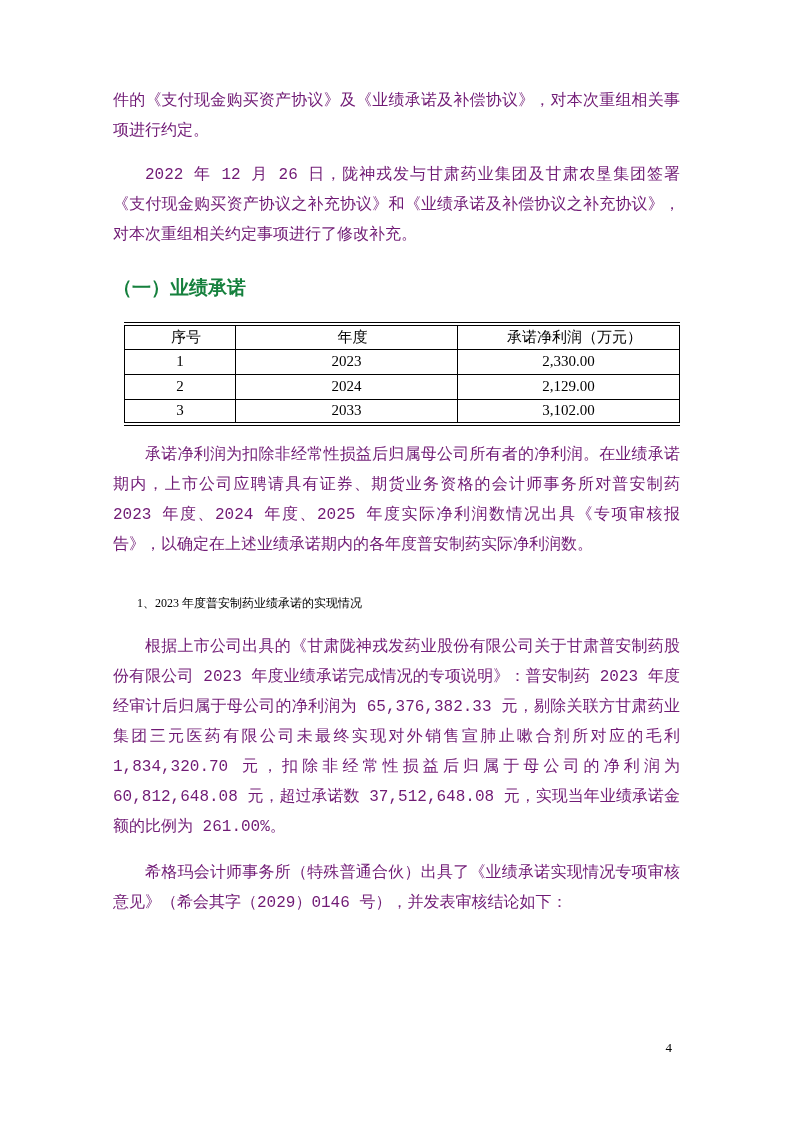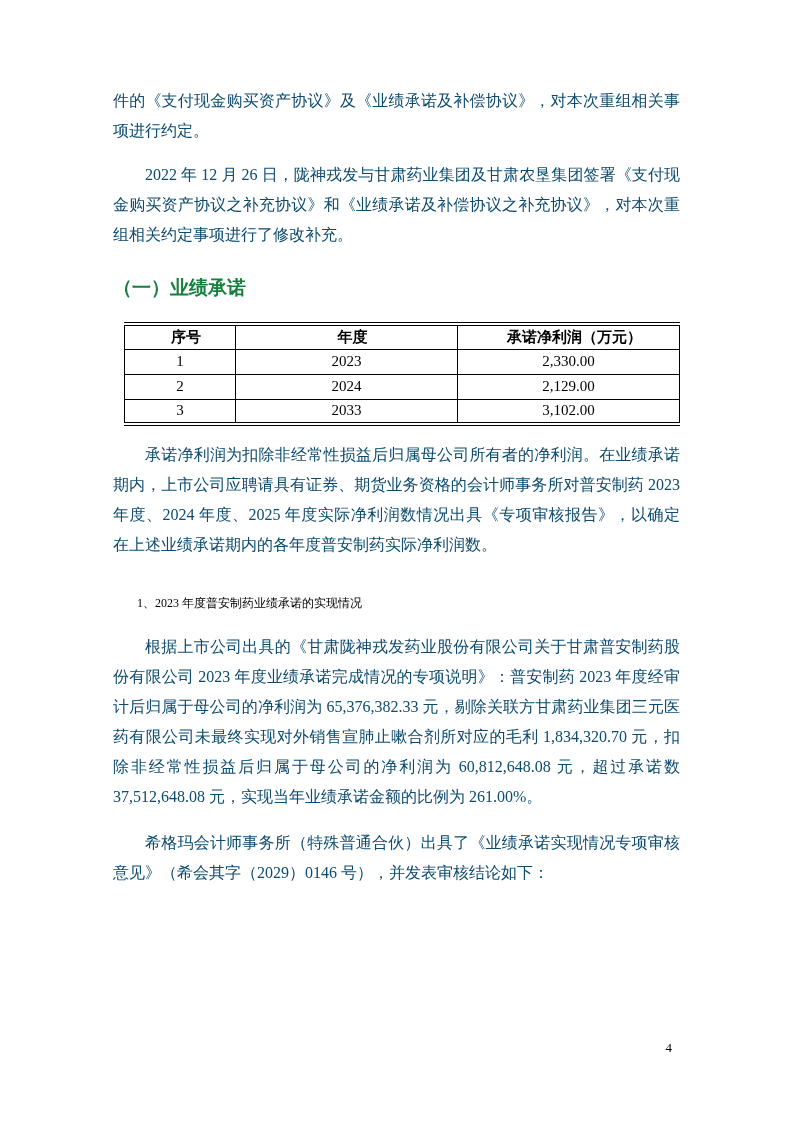--- a/index.html
+++ b/index.html
@@ -19,21 +19,22 @@
   .content {
     position: absolute;
     top: 86px;
     left: 113px;
     width: 567px;
   }
   p.body-para {
     font-size: 16px;
     line-height: 30px;
     text-align: justify;
-    color: #0c4a6e;
+    color: #701a75;
+    font-family: Liberation Mono, monospace;
   }
   p.indent { text-indent: 2em; }
   p.mt { margin-top: 14px; }
   h2.section-heading {
     font-family: "Liberation Sans", sans-serif;
     font-weight: bold;
     font-size: 19px;
     line-height: 26px;
     margin-top: 25px;
     margin-bottom: 21px;
@@ -58,21 +59,21 @@
   table.commit-table th,
   table.commit-table td {
     border: 1px solid #000;
     font-size: 15px;
     text-align: center;
     vertical-align: middle;
     height: 25px;
     padding: 0 4px;
     font-family: "Liberation Serif", serif;
   }
-  table.commit-table th { font-weight: bold; padding-left: 16px; }
+  table.commit-table th { font-weight: normal; padding-left: 16px; }
   table.commit-table td { font-weight: normal; }
   .col-seq   { width: 20%; }
   .col-year  { width: 40%; }
   .col-profit{ width: 40%; }
   .page-number {
     position: absolute;
     right: 121px;
     bottom: 66px;
     font-size: 13px;
     font-family: "Liberation Serif", serif;

